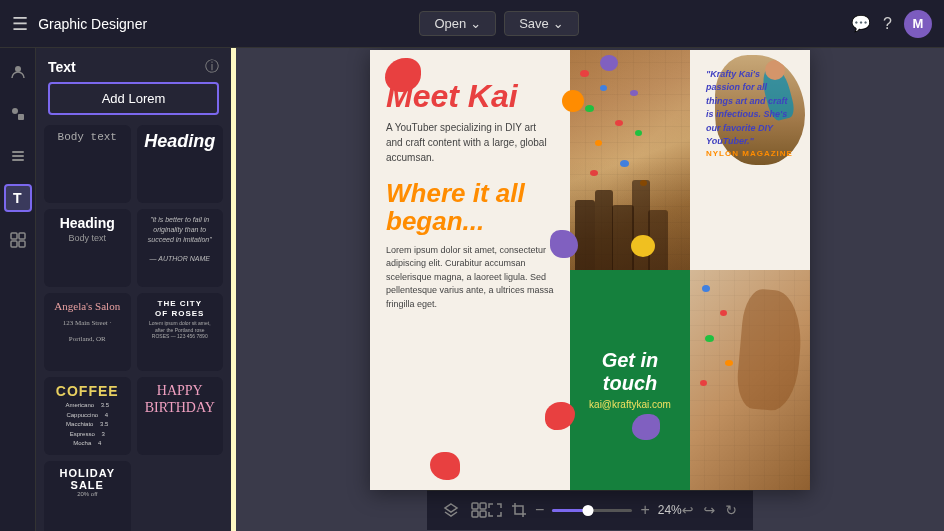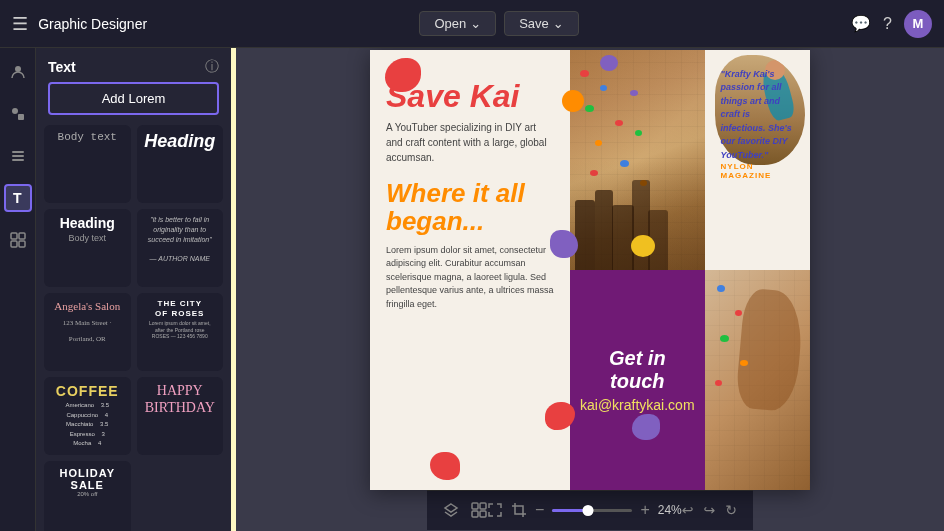--- a/index.html
+++ b/index.html
@@ -191,30 +191,30 @@
     .canvas-mid-top {
       grid-column: 2;
       grid-row: 1;
       position: relative;
       overflow: hidden;
     }
     
     .canvas-mid-bot {
       grid-column: 2;
       grid-row: 2;
-      background: #701a75;
+      background: #15803d;
       display: flex;
       flex-direction: column;
       align-items: center;
       justify-content: center;
       padding: 10px;
       position: relative;
     }
     .get-in-touch { color: #fff; font-size: 20px; font-weight: 900; font-style: italic; text-align: center; }
-    .kai-email { color: #f0e060; font-size: 14px; margin-top: 4px; text-align: right; }
+    .kai-email { color: #f0e060; font-size: 10px; margin-top: 4px; text-align: right; }
     .canvas-right-top {
       flex: 1;
       overflow: hidden;
       position: relative;
     }
     .canvas-right-bot {
       flex: 1;
       overflow: hidden;
       position: relative;
     }
@@ -392,21 +392,21 @@
       <div style="position:absolute;top:40px;left:192px;width:22px;height:22px;background:#ff8c00;border-radius:50%;z-index:10;"></div>
       <div style="position:absolute;top:180px;left:180px;width:28px;height:28px;background:#8060c0;border-radius:40% 60% 50% 50%;z-index:10;"></div>
       <div style="position:absolute;bottom:60px;left:175px;width:30px;height:28px;background:#e84040;border-radius:55% 45% 60% 40%;z-index:10;"></div>
       <div style="position:absolute;bottom:10px;left:60px;width:30px;height:28px;background:#e84040;border-radius:50% 50% 40% 60%;z-index:10;"></div>
       <div style="position:absolute;top:5px;left:230px;width:18px;height:16px;background:#8060c0;border-radius:50%;z-index:10;"></div>
       <div style="position:absolute;top:185px;right:155px;width:24px;height:22px;background:#f0c020;border-radius:50%;z-index:10;"></div>
       <div style="position:absolute;bottom:50px;right:150px;width:28px;height:26px;background:#8060c0;border-radius:60% 40% 50% 50%;z-index:10;"></div>
 
       <div class="canvas-left">
         <div style="margin-top:10px;">
-          <div class="meet-kai">Save Kai</div>
+          <div class="meet-kai">Meet Kai</div>
           <div class="meet-kai-desc" style="margin-top:8px;">A YouTuber specializing in DIY art and craft content with a large, global accumsan.</div>
         </div>
         <div>
           <div class="where-it">Where it all began...</div>
           <div class="lorem-text" style="margin-top:8px;">Lorem ipsum dolor sit amet, consectetur adipiscing elit. Curabitur accumsan scelerisque magna, a laoreet ligula. Sed pellentesque varius ante, a ultrices massa fringilla eget.</div>
         </div>
       </div>
 
       <div class="canvas-mid-top">
         <div class="climbing-bg">

